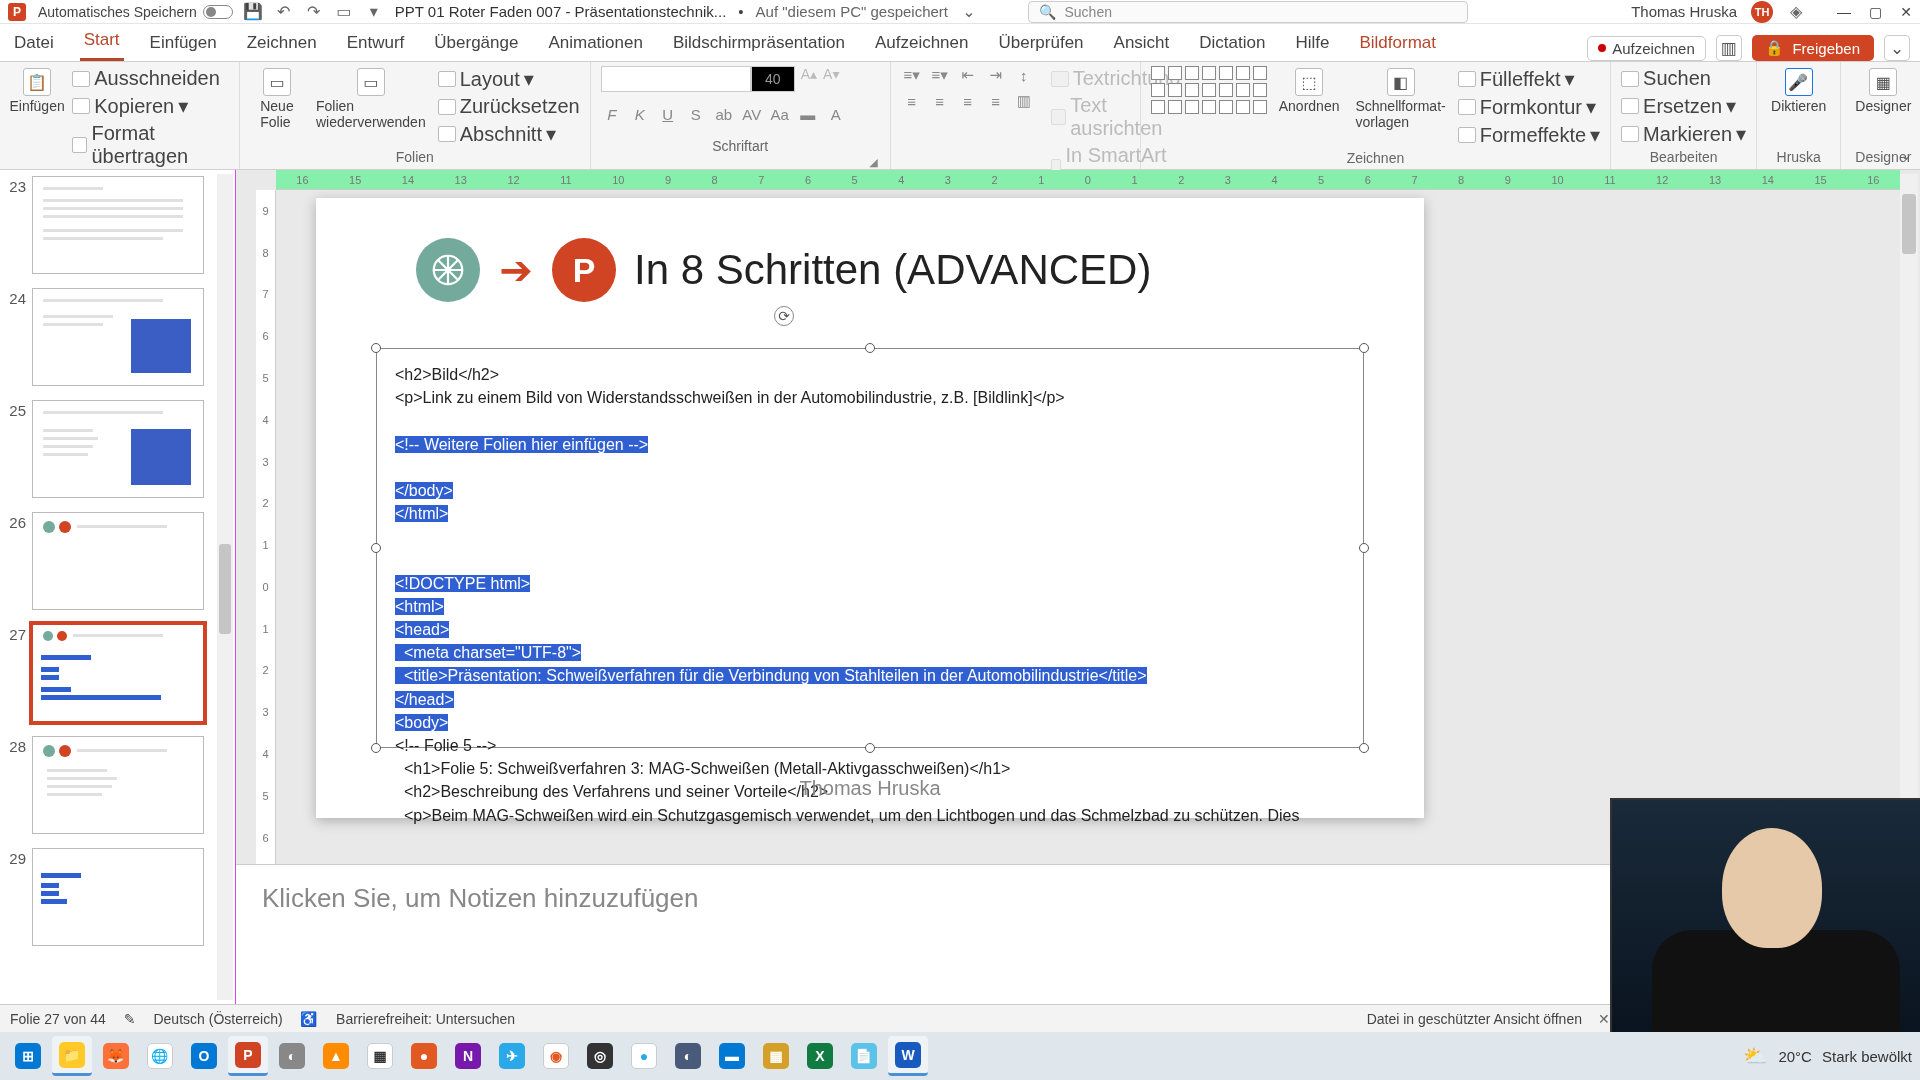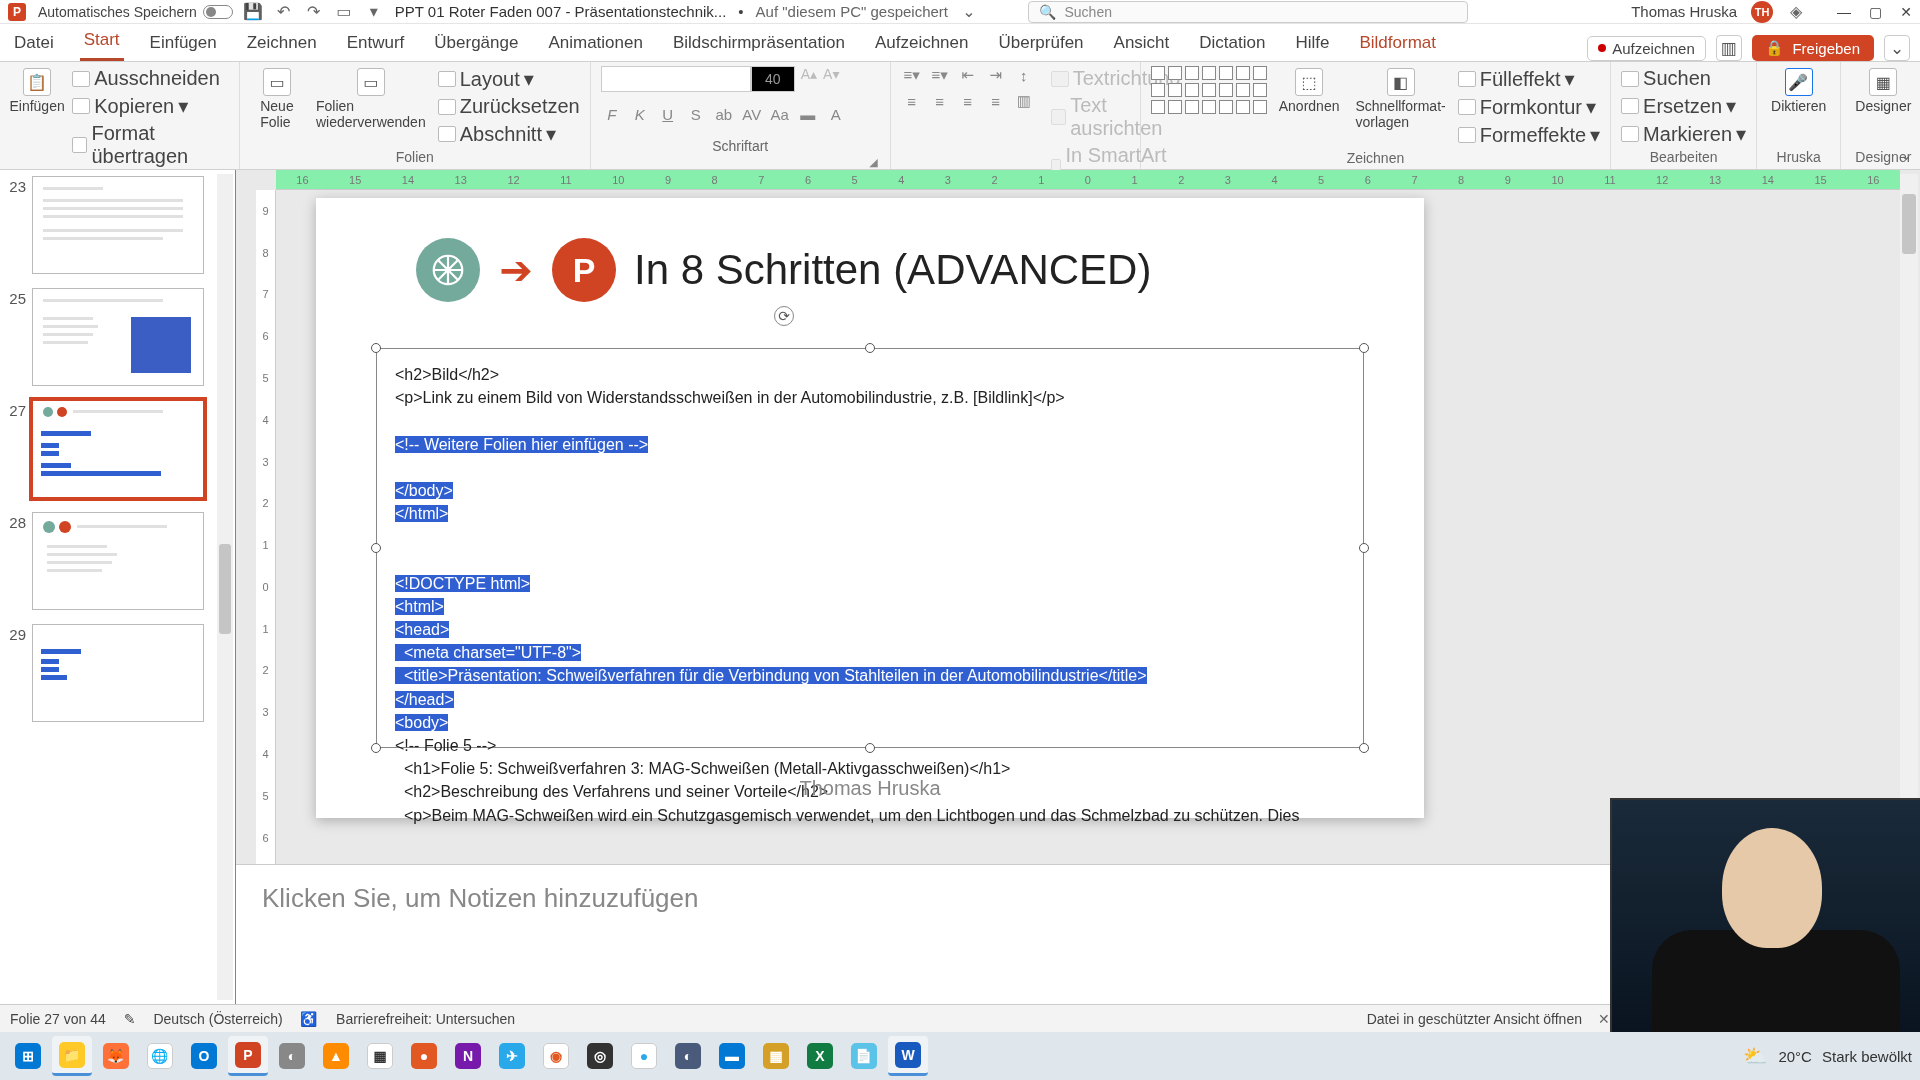--- a/index.html
+++ b/index.html
@@ -403,28 +403,45 @@
       <div class="thumb">
         <div class="tline" style="left:10px;top:10px;width:60px;"></div>
           <div class="tline" style="left:10px;top:22px;width:140px;"></div>
           <div class="tline" style="left:10px;top:30px;width:140px;"></div>
           <div class="tline" style="left:10px;top:38px;width:140px;"></div>
           <div class="tline" style="left:10px;top:52px;width:140px;"></div>
           <div class="tline" style="left:10px;top:60px;width:120px;"></div>
       </div>
       </div>
     <div class="thumb-row">
+        <div class="thumb-num">24</div>
+      <div class="thumb">
+        <div class="tline" style="left:10px;top:10px;width:120px;"></div>
+          <div class="tline" style="left:10px;top:26px;width:70px;"></div>
+          <div class="tline" style="left:10px;top:34px;width:60px;"></div>
+        <div class="square" style="right:12px;top:30px;width:60px;height:54px;"></div>
+      </div>
+      </div>
+    <div class="thumb-row">
         <div class="thumb-num">25</div>
       <div class="thumb">
         <div class="tline" style="left:10px;top:10px;width:120px;"></div>
           <div class="tline" style="left:10px;top:28px;width:50px;"></div>
           <div class="tline" style="left:10px;top:36px;width:55px;"></div>
           <div class="tline" style="left:10px;top:44px;width:50px;"></div>
           <div class="tline" style="left:10px;top:52px;width:45px;"></div>
         <div class="square" style="right:12px;top:28px;width:60px;height:56px;"></div>
+      </div>
+      </div>
+    <div class="thumb-row">
+        <div class="thumb-num">26</div>
+      <div class="thumb">
+        <div style="position:absolute;left:10px;top:8px;width:12px;height:12px;border-radius:50%;background:#74aa9c;"></div>
+          <div style="position:absolute;left:26px;top:8px;width:12px;height:12px;border-radius:50%;background:#d04423;"></div>
+        <div class="tline" style="left:44px;top:12px;width:90px;"></div>
       </div>
       </div>
     <div class="thumb-row">
         <div class="thumb-num">27</div>
       <div class="thumb sel">
         <div style="position:absolute;left:10px;top:6px;width:10px;height:10px;border-radius:50%;background:#74aa9c;"></div>
           <div style="position:absolute;left:24px;top:6px;width:10px;height:10px;border-radius:50%;background:#d04423;"></div>
         <div class="tline" style="left:40px;top:9px;width:90px;"></div>
         <div style="position:absolute;left:8px;top:30px;width:50px;height:5px;background:#2f5fd0;"></div>
         <div style="position:absolute;left:8px;top:42px;width:18px;height:5px;background:#2f5fd0;"></div>

